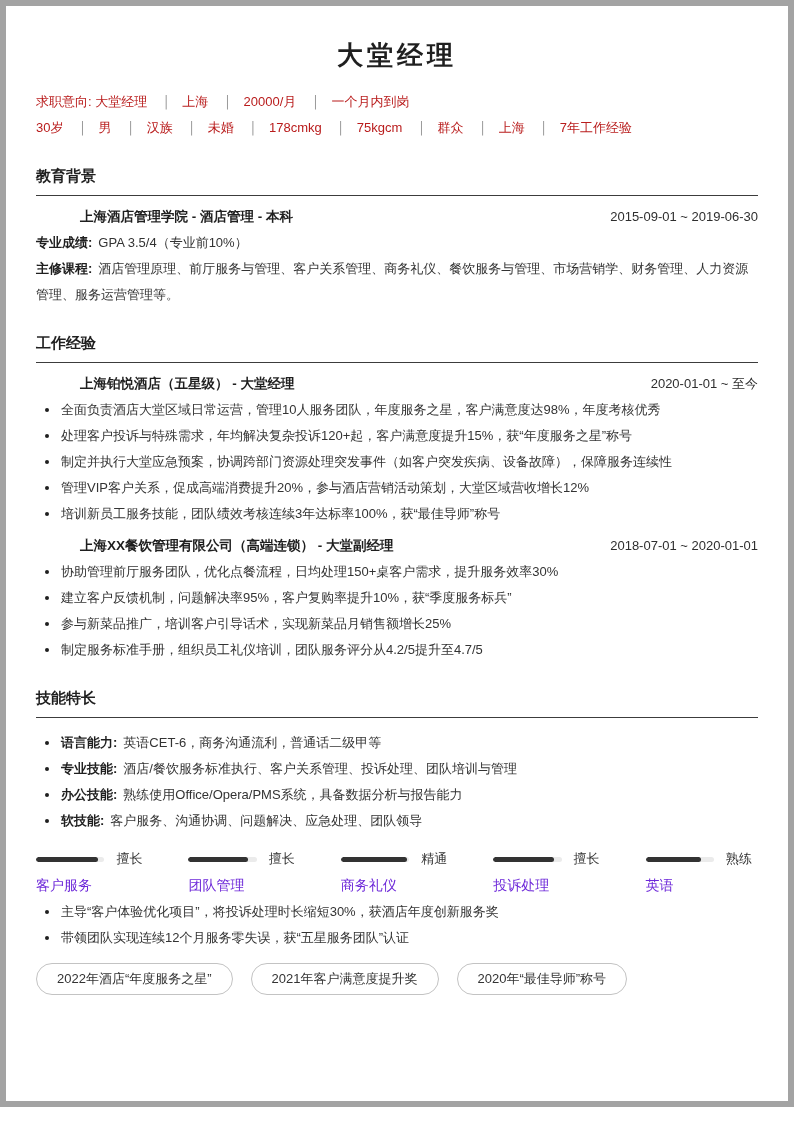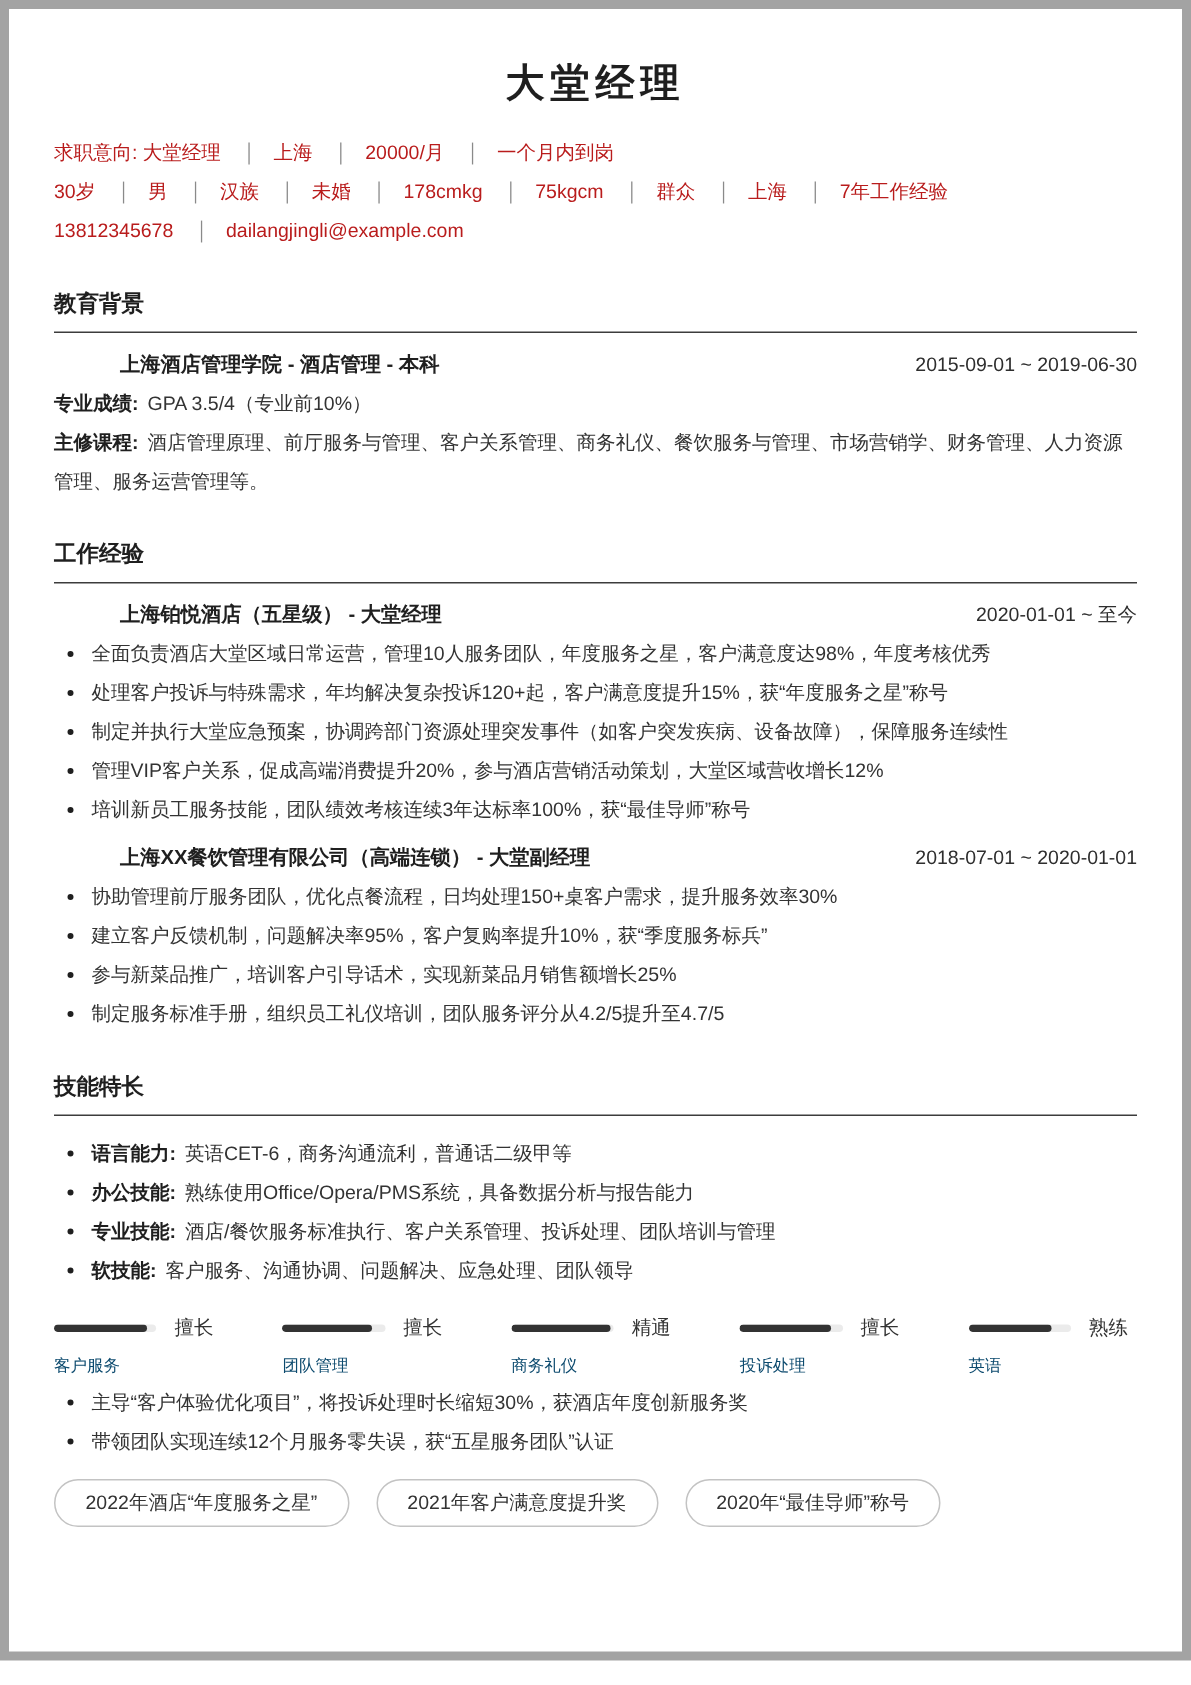--- a/index.html
+++ b/index.html
@@ -58,21 +58,21 @@
     display: grid; grid-template-columns: repeat(5, 1fr);
     column-gap: 40px; row-gap: 20px; margin: 16px 0 4px;
   }
   .bar-row { display: flex; align-items: center; gap: 12px; }
   .bar-track {
     flex: 1; height: 5px; background: #ebebeb; border-radius: 3px;
     position: relative; overflow: hidden;
   }
   .bar-fill { height: 100%; background: #333; border-radius: 3px; width: 0; }
   .bar-level { font-size: 13px; color: #333; white-space: nowrap; min-width: 32px; }
-  .bar-name { font-size: 11px; color: #0c4a6e; margin-top: 9px; }
+  .bar-name { font-size: 14px; color: #6d28d9; margin-top: 9px; }
 
   
   .badges { display: flex; gap: 18px; margin: 12px 0 2px; }
   .badge {
     border: 1px solid #c3c3c3; border-radius: 17px;
     padding: 6px 20px; font-size: 13px; color: #333; white-space: nowrap;
   }
 </style>
 </head>
 <body>
@@ -95,24 +95,20 @@
         <span>男</span>
         <span>汉族</span>
         <span>未婚</span>
         <span>178cmkg</span>
         <span>75kgcm</span>
         <span>群众</span>
         <span>上海</span>
         <span>7年工作经验</span>
       </div>
 
-      <div class="info-line">
-        <span>13812345678</span>
-        <span>dailangjingli@example.com</span>
-      </div>
     </header>
 
     <section>
       <h2 class="sec-title">教育背景</h2>
       <div class="entry-head">
         <span class="entry-title">上海酒店管理学院 - 酒店管理 - 本科</span>
         <span class="entry-date">2015-09-01 ~ 2019-06-30</span>
       </div>
       <p class="kv">
         <span class="kv-label">专业成绩:</span><span>GPA 3.5/4（专业前10%）</span>
@@ -150,22 +146,22 @@
           <li>参与新菜品推广，培训客户引导话术，实现新菜品月销售额增长25%</li>
           <li>制定服务标准手册，组织员工礼仪培训，团队服务评分从4.2/5提升至4.7/5</li>
         </ul>
       </div>
     </section>
 
     <section>
       <h2 class="sec-title">技能特长</h2>
       <ul class="bullets">
         <li><span class="kv-label">语言能力:</span><span>英语CET-6，商务沟通流利，普通话二级甲等</span></li>
+        <li><span class="kv-label">专业技能:</span><span>酒店/餐饮服务标准执行、客户关系管理、投诉处理、团队培训与管理</span></li>
         <li><span class="kv-label">办公技能:</span><span>熟练使用Office/Opera/PMS系统，具备数据分析与报告能力</span></li>
-        <li><span class="kv-label">专业技能:</span><span>酒店/餐饮服务标准执行、客户关系管理、投诉处理、团队培训与管理</span></li>
         <li><span class="kv-label">软技能:</span><span>客户服务、沟通协调、问题解决、应急处理、团队领导</span></li>
       </ul>
 
       <div class="bars-grid">
         <div class="bar-item">
           <div class="bar-row">
             <div class="bar-track">
                 <div class="bar-fill" style="width: 90%;"></div>
               </div>
             <span class="bar-level">擅长</span>

